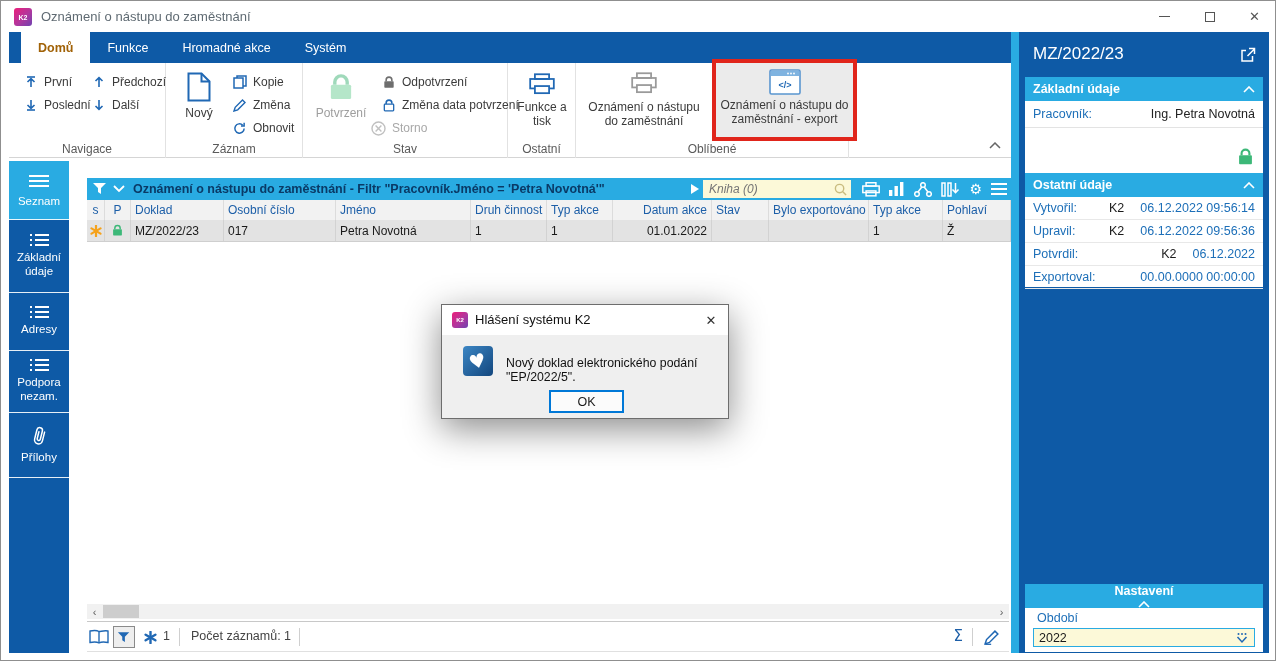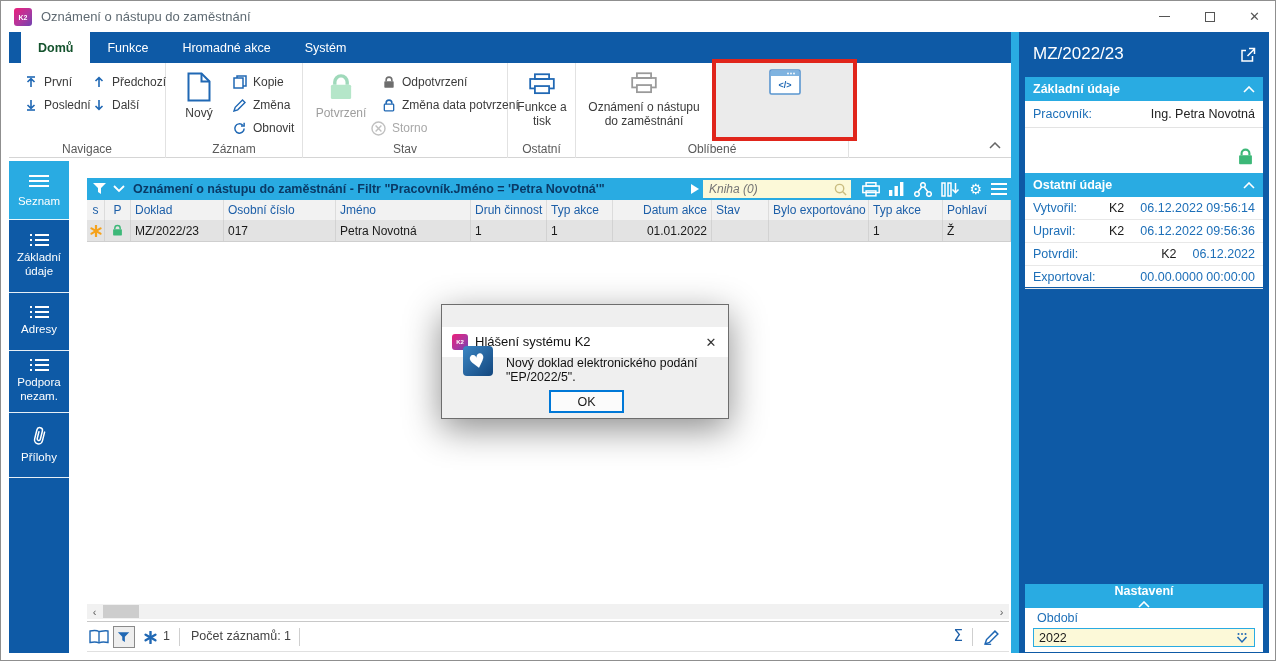--- a/index.html
+++ b/index.html
@@ -20,21 +20,21 @@
   .wbtn { position:absolute; top:0; width:45px; height:31px; display:flex; align-items:center; justify-content:center; color:#555; }
   .wbtn-min { right:90px; } .wbtn-max { right:45px; } .wbtn-close { right:0; }
   .glyph-min { width:11px; height:0; border-top:1px solid #555; }
   .glyph-max { width:10px; height:10px; border:1px solid #555; }
   .glyph-close { font-size:13px; color:#555; font-family:"DejaVu Sans",sans-serif; }
 
   
   .tabstrip { position:absolute; left:8px; top:31px; width:1002px; height:31px; background:#0e5aa6;
     display:flex; align-items:stretch; padding-left:12px; }
   .rtab { color:#fff; font-size:12.5px; padding:0 17px; display:flex; align-items:center; cursor:default; }
-  .rtab.active { background:#fff; color:#14532d; font-weight:bold; }
+  .rtab.active { background:#fff; color:#a16207; font-weight:bold; }
 
   
   .ribbon { position:absolute; left:8px; top:62px; width:1002px; height:95px; background:#fff;
     border-bottom:1px solid #d5d5d5; }
   .rgroup { position:absolute; top:0; height:95px; border-right:1px solid #e2e2e2; }
   .rg-label { position:absolute; bottom:2px; left:0; right:0; text-align:center; font-size:12px; color:#5a5a5a; }
   .g-navigace { left:0; width:157px; }
   .g-zaznam   { left:157px; width:137px; }
   .g-stav     { left:294px; width:205px; }
   .g-ostatni  { left:499px; width:68px; }
@@ -128,21 +128,21 @@
   .prac-row { line-height:26px; border-bottom:1px solid #e3e3e3; }
   .body-lock { position:absolute; right:8px; bottom:7px; }
   .obdobi-label { position:absolute; left:12px; top:3px; color:#1d6fb8; font-size:12.5px; }
   .combo { position:absolute; left:8px; top:20px; width:222px; height:19px; background:#fcf9d8;
     border:1px solid #29abe2; display:flex; align-items:center; justify-content:space-between;
     padding:0 4px 0 5px; font-size:12.5px; color:#1a1a1a; }
 
   
   .dialog { position:absolute; left:440px; top:303px; width:288px; height:115px; background:#efefef;
     border:1px solid #6d6d6d; box-shadow:0 10px 34px rgba(0,0,0,.45); z-index:20; }
-  .dlg-title { position:absolute; left:0; top:0; width:100%; height:30px; background:#fff;margin-top:22px; }
+  .dlg-title { position:absolute; left:0; top:0; width:100%; height:30px; background:#fff; }
   .dlg-k2 { position:absolute; left:10px; top:7px; width:16px; height:16px; border-radius:3px;
     background:linear-gradient(135deg,#ec1e79 0%,#b0379e 55%,#6f42b0 100%);
     color:#fff; font-size:6px; font-weight:bold; display:flex; align-items:center; justify-content:center; }
   .dlg-title-text { position:absolute; left:33px; top:0; line-height:30px; font-size:13px; color:#111; }
   .dlg-close { position:absolute; right:0; top:0; width:34px; height:30px; display:flex; align-items:center;
     justify-content:center; font-size:13px; color:#333; font-family:"DejaVu Sans",sans-serif; }
   .dlg-icon { position:absolute; left:21px; top:41px; width:30px; height:30px; border-radius:4px;
     background:linear-gradient(135deg,#3c86c4 0%,#13477e 100%);
     display:flex; align-items:center; justify-content:center; }
   .dlg-heart { color:#fff; font-size:19px; transform:rotate(-14deg); font-family:"DejaVu Sans",sans-serif; line-height:1; }
@@ -331,20 +331,21 @@
         <span style="margin-bottom:4px;">
             <svg width="32" height="26" viewBox="0 0 32 26">
               <rect x="1" y="1" width="30" height="24" rx="1.5" fill="#fff" stroke="#5a96d0" stroke-width="1.6"></rect>
               <rect x="2" y="2" width="28" height="5" fill="#7fb3e0"></rect>
               <circle cx="25" cy="4.5" r="0.9" fill="#fff"></circle>
               <circle cx="22" cy="4.5" r="0.9" fill="#fff"></circle>
               <circle cx="19" cy="4.5" r="0.9" fill="#fff"></circle>
               <text x="16" y="19" text-anchor="middle" font-size="9" font-weight="bold" fill="#2068b4" font-family="inherit">&lt;/&gt;</text>
             </svg>
           </span>
+        <span>Oznámení o nástupu do zaměstnání - export</span>
       </div>
     </div>
     <div class="rg-label">Oblíbené</div>
   </div>
 
   <div class="ribbon-collapse">
     <span><svg width="12" height="7" viewBox="0 0 12 7">
           <path d="M1 6l5-5 5 5" stroke="#666" stroke-width="1.5" fill="none"></path>
         </svg></span>
   </div>

